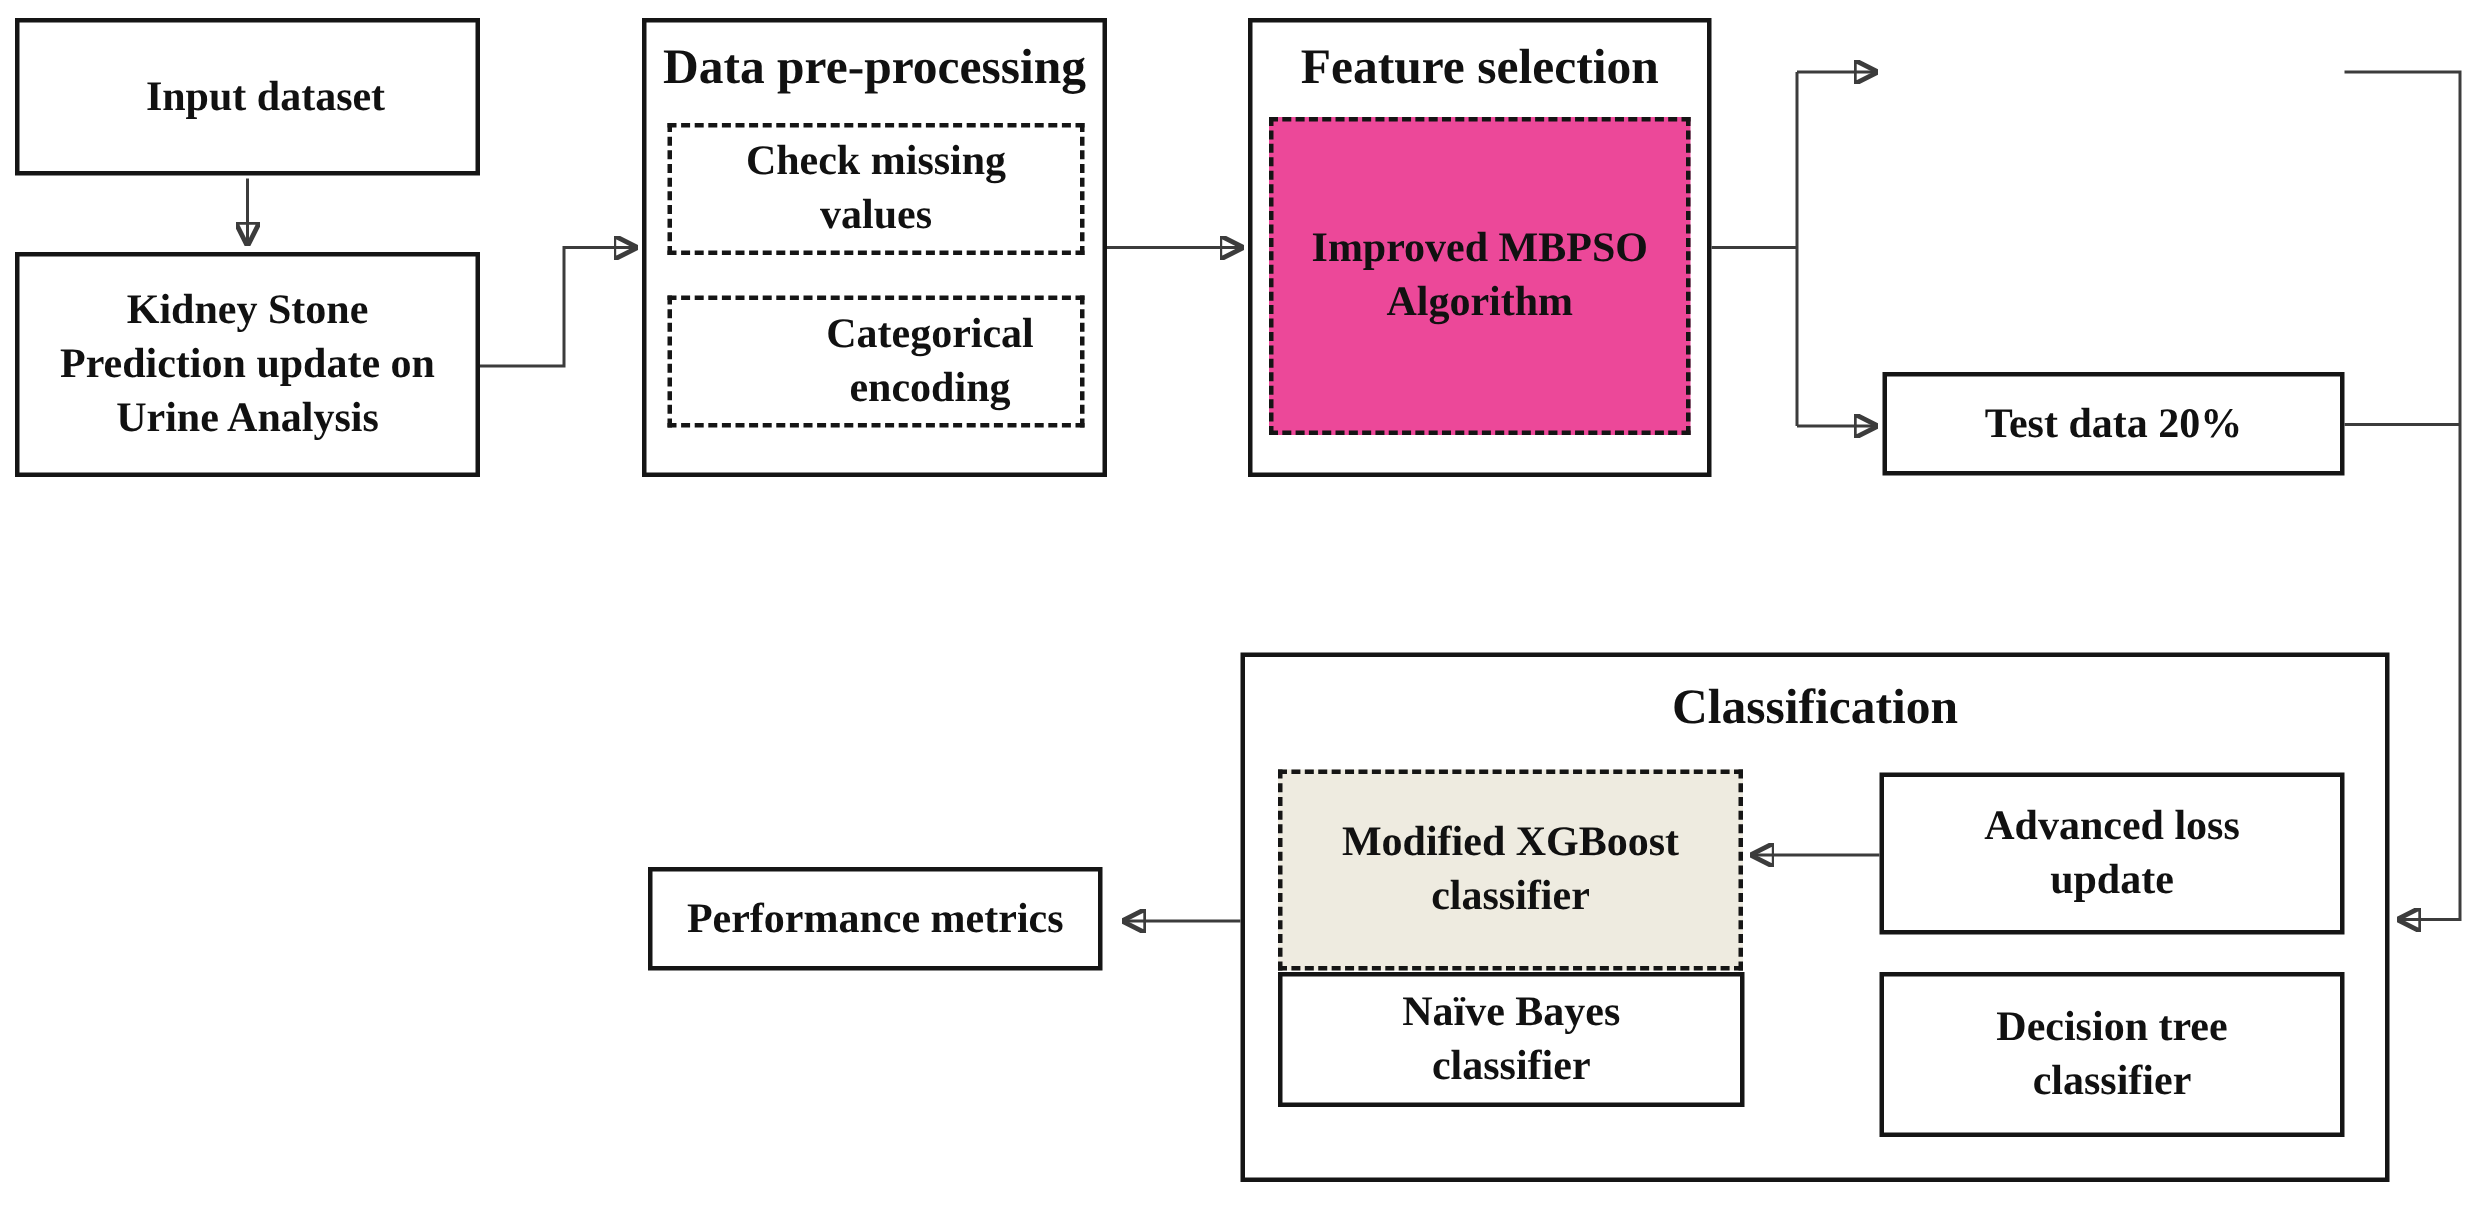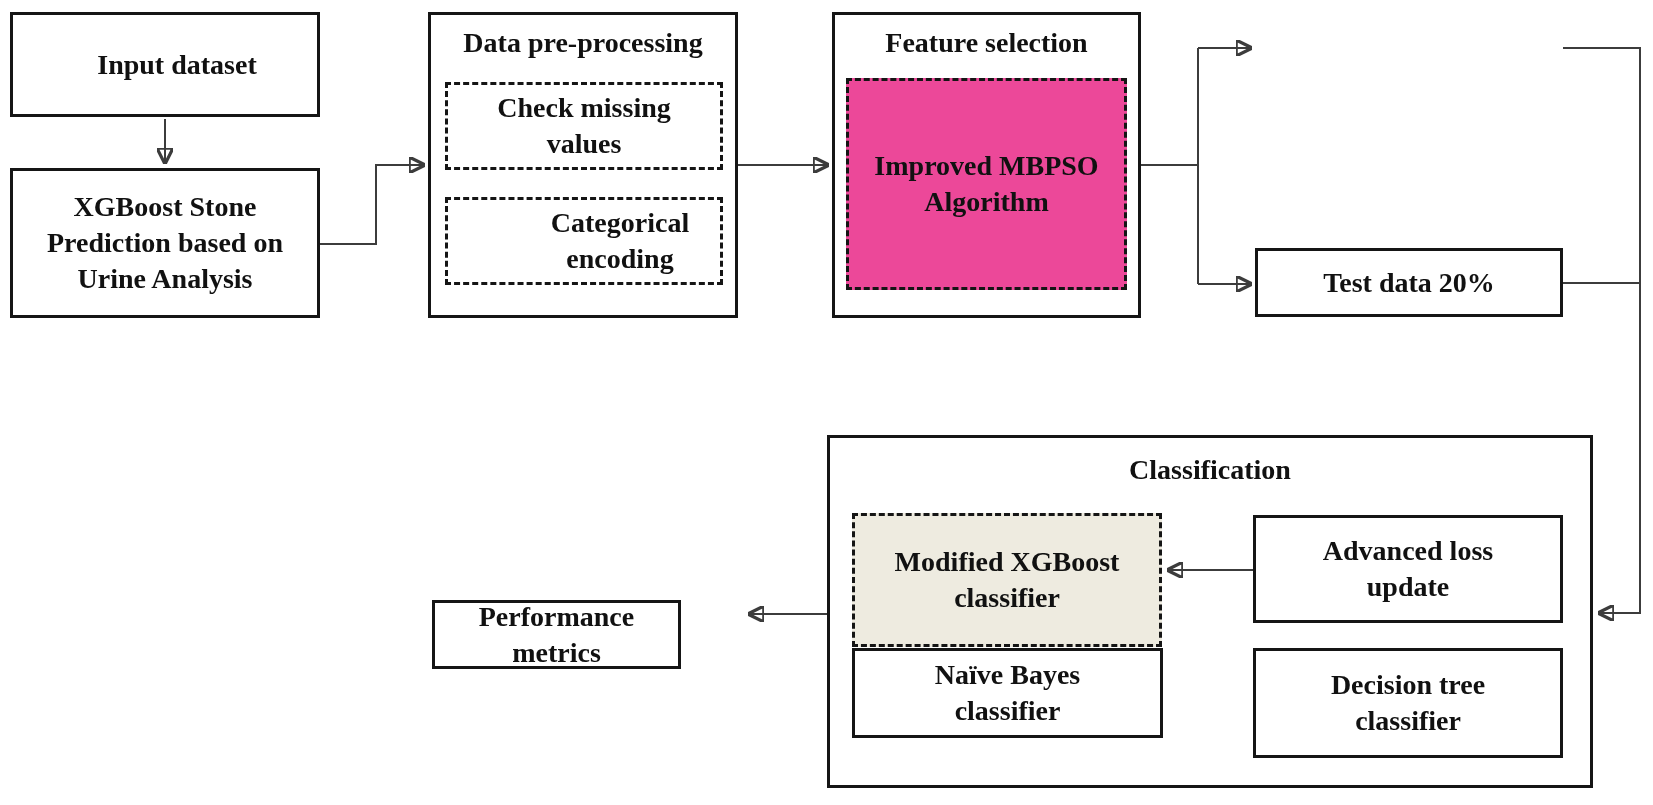--- a/index.html
+++ b/index.html
@@ -23,21 +23,21 @@
   .dashed{border-style:dashed;}
   .group{
     position:absolute;
     box-sizing:border-box;
     background:#ffffff;
     border:3px solid #151515;
   }
   .group-title{
     position:absolute;left:0;right:0;top:12px;
     text-align:center;
-    font-weight:bold;font-size:28px;color:#111111;
+    font-weight:bold;font-size:33px;color:#111111;
   }
   .connectors{
     position:absolute;left:0;top:0;
     pointer-events:none;
   }
   .connectors path{fill:none;stroke:#3c3c3c;stroke-width:2;}
 </style>
 </head>
 <body>
 
@@ -53,21 +53,21 @@
 
   <div class="group" style="left:827px;top:435px;width:766px;height:353px;">
     <div class="group-title" style="top:16px;">Classification</div>
   </div>
 
   <div class="box" style="left:10px;top:12px;width:310px;height:105px;padding-left:24px;">
     <span class="lbl">Input dataset</span>
   </div>
 
   <div class="box" style="left:10px;top:168px;width:310px;height:150px;">
-    <span class="lbl" style="max-width:290px;">XGBoost Stone Prediction based on Urine Analysis</span>
+    <span class="lbl" style="max-width:290px;">Kidney Stone Prediction update on Urine Analysis</span>
   </div>
 
   <div class="box dashed" style="left:445px;top:82px;width:278px;height:88px;">
     <span class="lbl" style="max-width:230px;">Check missing values</span>
   </div>
 
   <div class="box dashed" style="left:445px;top:197px;width:278px;height:88px;justify-content:flex-end;">
     <span class="lbl" style="max-width:200px;">Categorical encoding</span>
   </div>
 
@@ -89,21 +89,21 @@
   </div>
 
   <div class="box" style="left:1253px;top:515px;width:310px;height:108px;">
     <span class="lbl" style="max-width:220px;">Advanced loss update</span>
   </div>
 
   <div class="box" style="left:1253px;top:648px;width:310px;height:110px;">
     <span class="lbl" style="max-width:230px;">Decision tree classifier</span>
   </div>
 
-  <div class="box" style="left:432px;top:600px;width:249px;height:69px;">
+  <div class="box" style="left:432px;top:578px;width:303px;height:69px;">
     <span class="lbl">Performance metrics</span>
   </div>
 
   <svg class="connectors" width="1653" height="805" viewBox="0 0 1653 805">
     <defs>
       <marker id="arrowhead" viewBox="0 0 10 10" refX="8" refY="5" markerWidth="8" markerHeight="8" orient="auto">
         <path d="M0,0 L10,5 L0,10 Z" fill="#141414" stroke="none"></path>
       </marker>
     </defs>
 

